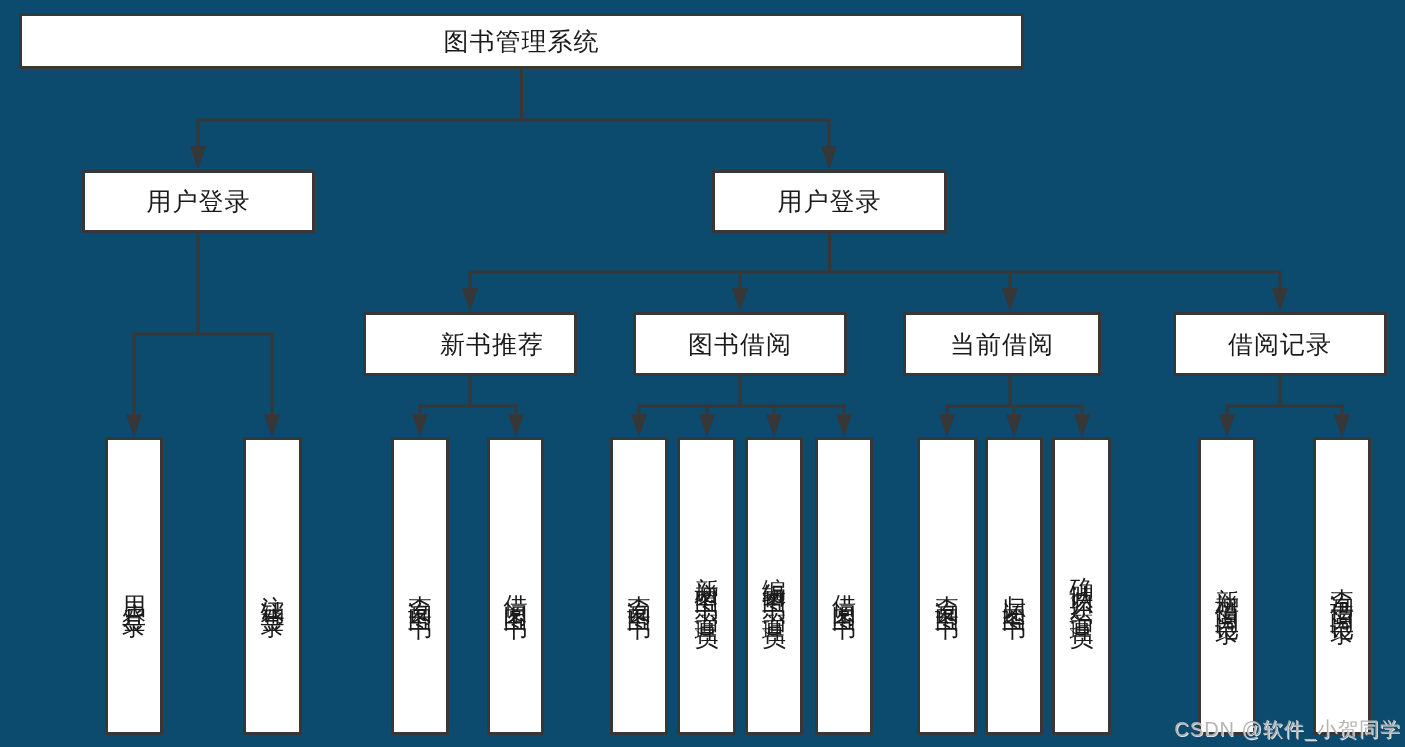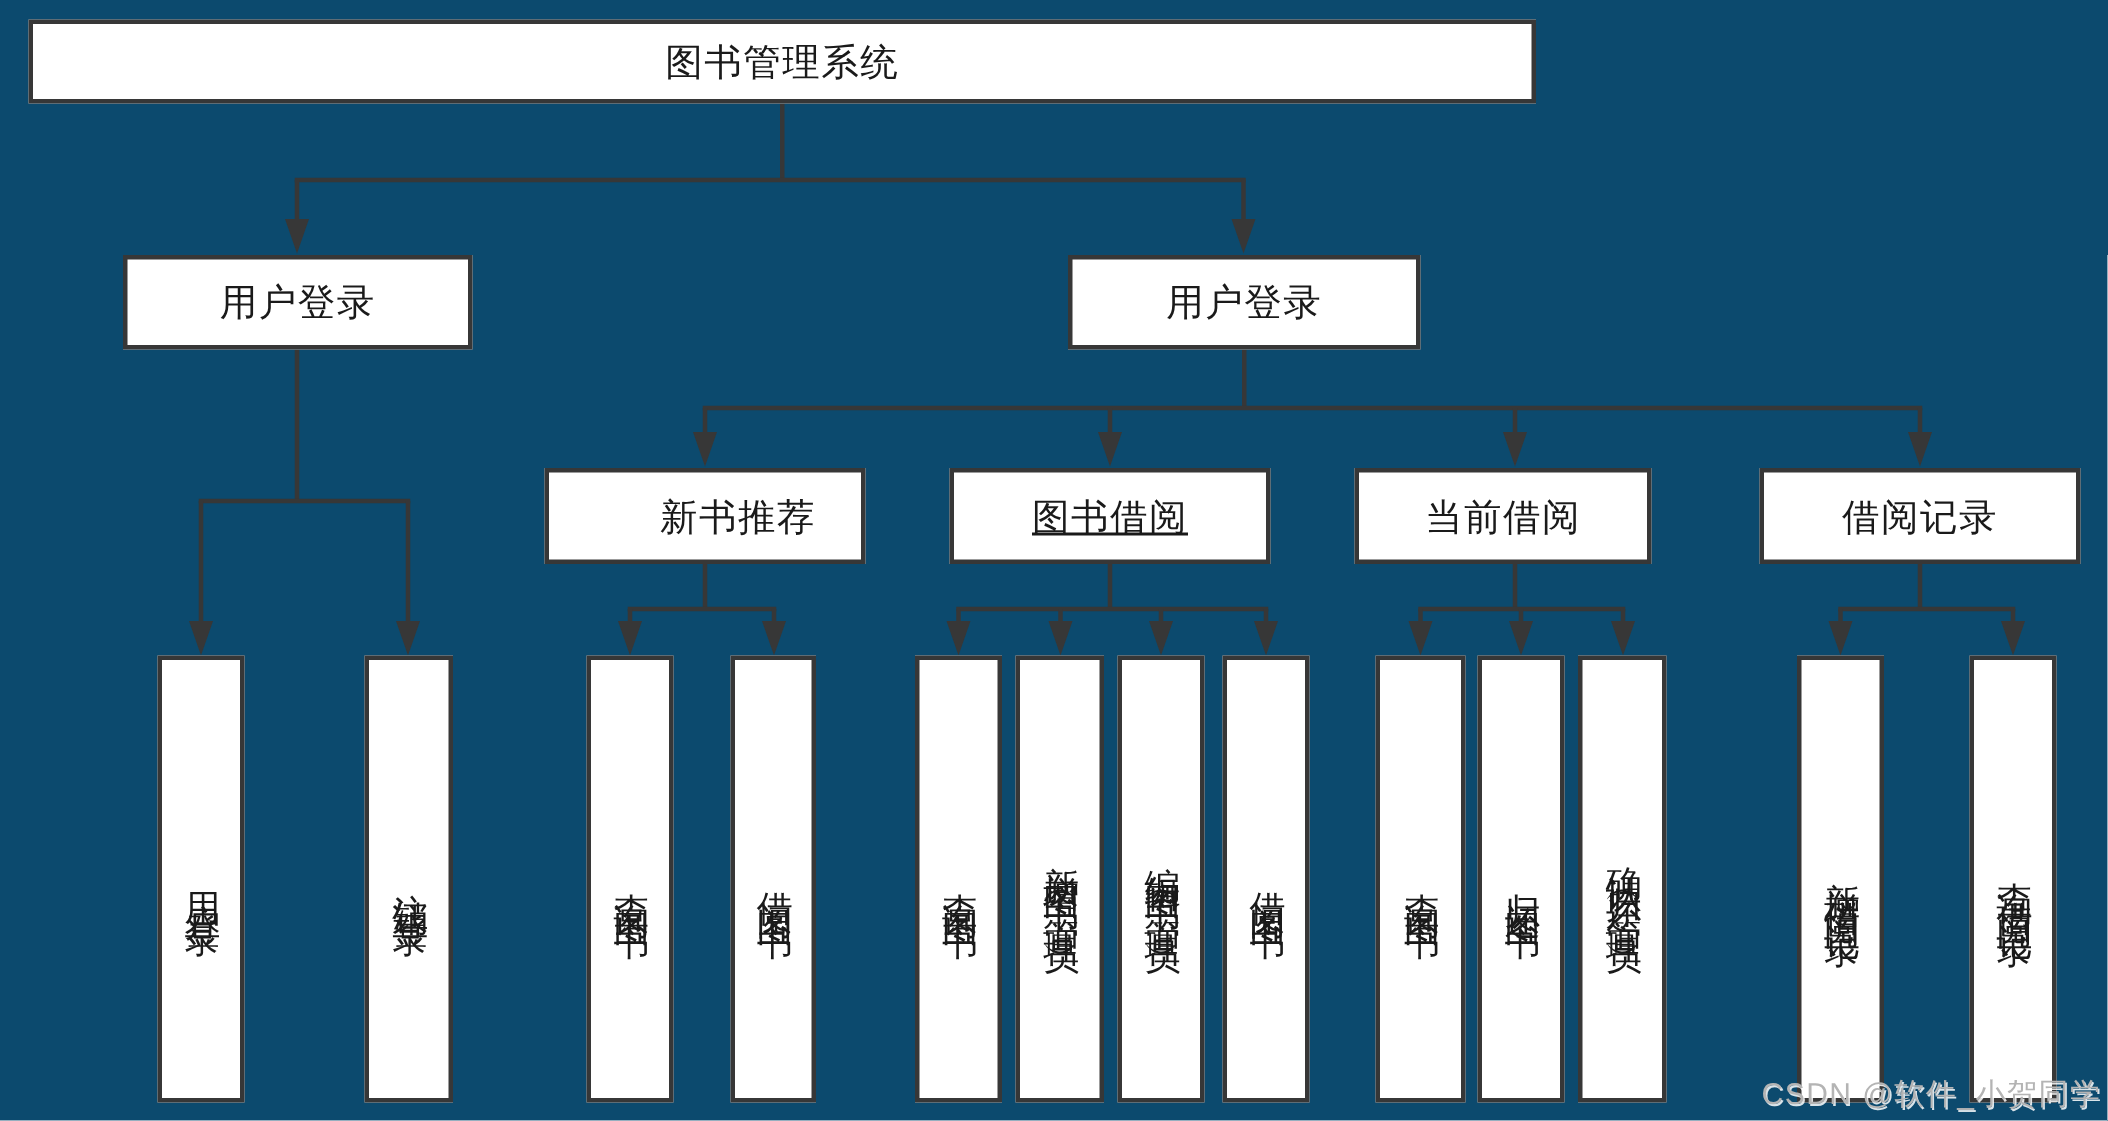--- a/index.html
+++ b/index.html
@@ -29,21 +29,21 @@
     font-size: 24px;
     line-height: 1;
     letter-spacing: 7px;
     margin-bottom: -7px;
   }
   
   #b-root  { left: 19px;   top: 13px;  width: 1005px; height: 56px; }
   #b-user  { left: 82px;   top: 170px; width: 233px;  height: 63px; }
   #b-mgmt  { left: 712px;  top: 170px; width: 235px;  height: 63px; }
   #b-nbr   { left: 363px;  top: 312px; width: 214px;  height: 64px; padding-left: 44px; }
-  #b-bb    { left: 633px;  top: 312px; width: 214px;  height: 64px; text-decoration: underline; }
+  #b-bb    { left: 633px;  top: 312px; width: 214px;  height: 64px; }
   #b-cb    { left: 903px;  top: 312px; width: 198px;  height: 64px; }
   #b-br    { left: 1173px; top: 312px; width: 214px;  height: 64px; }
   #v-login   { left: 105px;  width: 58px; }
   #v-logout  { left: 243px;  width: 59px; }
   #v-nbr-q   { left: 391px;  width: 58px; }
   #v-nbr-b   { left: 487px;  width: 57px; }
   #v-bb-q    { left: 610px;  width: 58px; }
   #v-bb-add  { left: 677px;  width: 59px; }
   #v-bb-edit { left: 745px;  width: 58px; }
   #v-bb-bor  { left: 815px;  width: 58px; }

